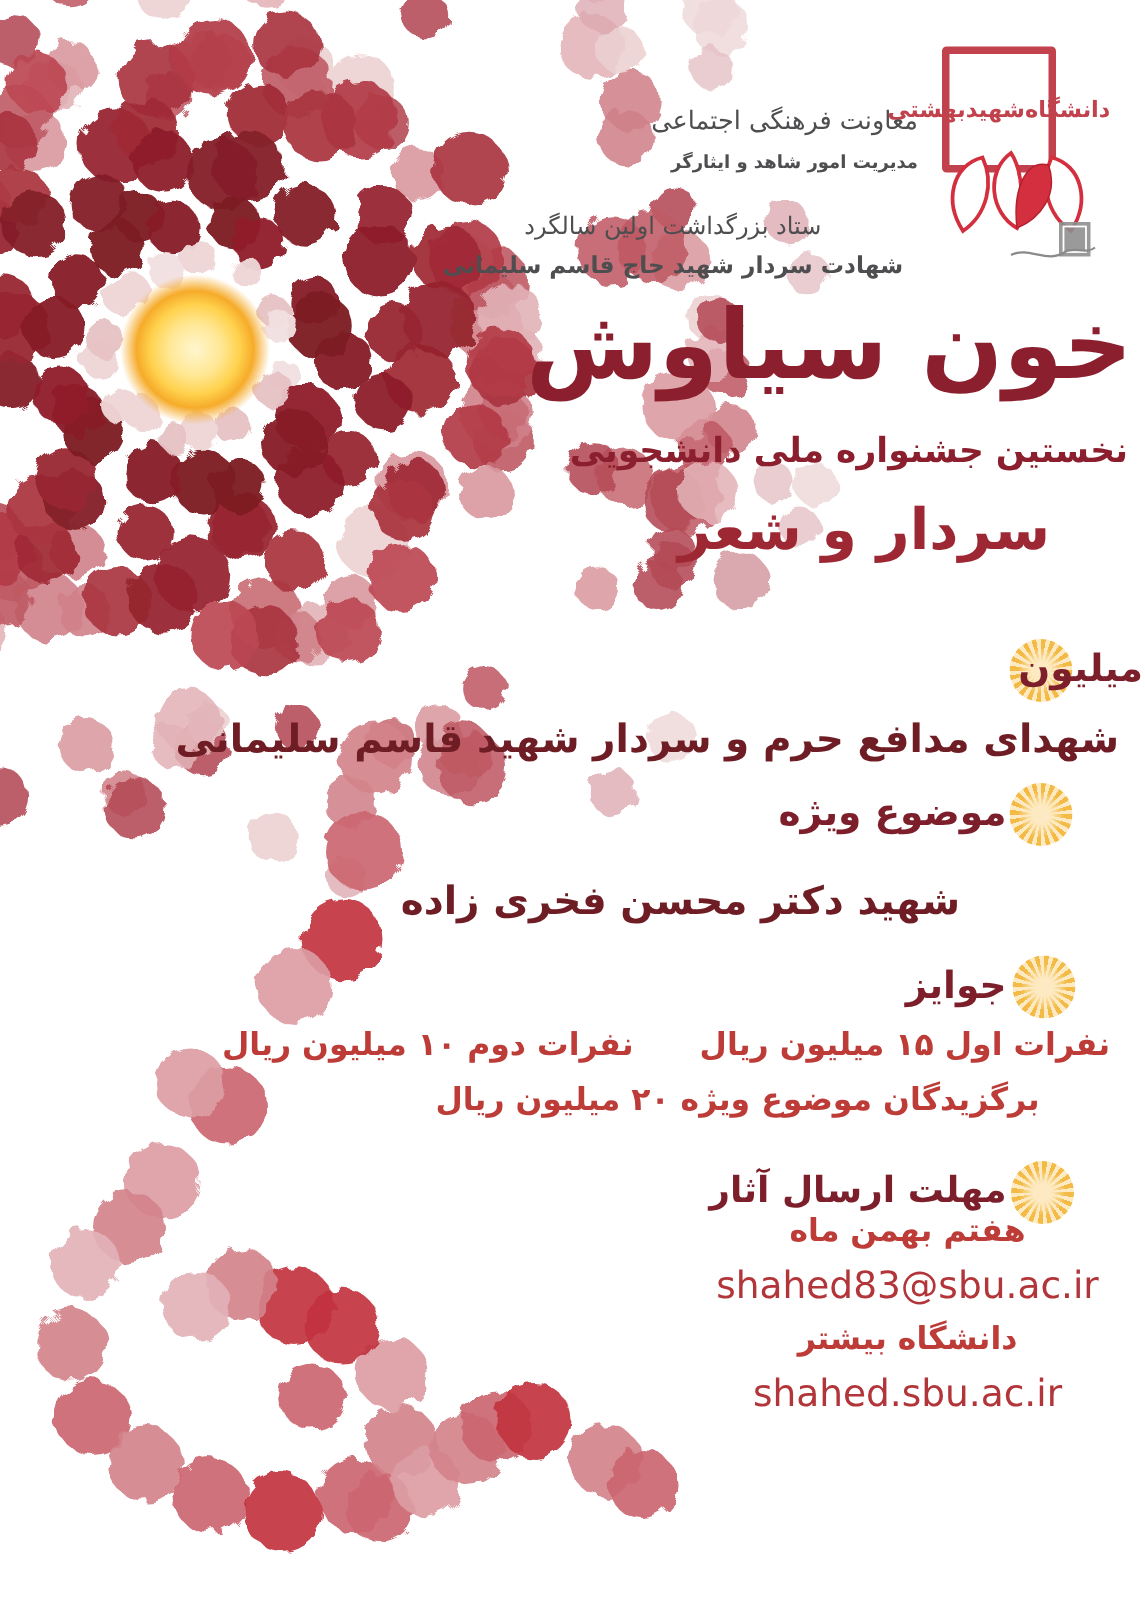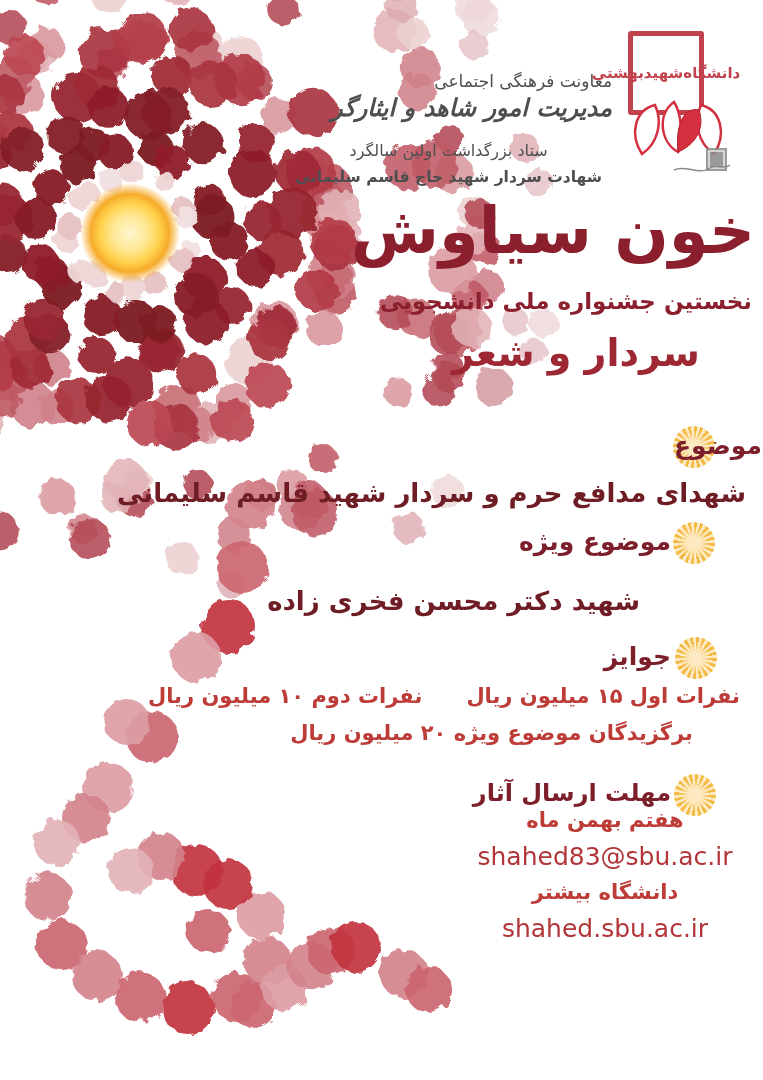--- a/index.html
+++ b/index.html
@@ -7,21 +7,21 @@
           font-family:"DejaVu Sans",sans-serif;}
   #art-svg{position:absolute;left:0;top:0;z-index:0;}
   .fa{direction:rtl;position:absolute;white-space:nowrap;z-index:3;font-family:"DejaVu Sans",sans-serif;}
   .title{font-size:64px;font-weight:bold;color:var(--maroon_title);top:194px;right:8px;margin:0;}
   .subtitle{font-size:23px;font-weight:600;color:var(--maroon_title);top:288px;right:11px;}
   .genre{font-size:38px;font-weight:bold;color:var(--genre_red);top:331px;right:63px;}
   .h{font-size:25px;font-weight:600;color:var(--heading_maroon);}
   .big{font-size:26px;font-weight:bold;color:var(--maroon_dark);}
   .prizes{font-size:21px;font-weight:600;color:var(--red_bright);display:flex;gap:44px;}
   .org{top:68px;right:151px;text-align:right;font-size:17px;font-weight:500;color:var(--gray_text);line-height:27px;}
-  .org .b{font-weight:bold;font-size:24px;font-style:italic;}
+  .org .b{font-weight:bold;font-size:12px;}
   .committee{top:138px;right:161px;text-align:center;font-size:16px;font-weight:500;color:var(--gray_text);line-height:26px;}
   .committee .b{font-weight:600;font-size:15.5px;}
   .contact{position:absolute;left:455px;top:808px;width:300px;text-align:center;z-index:3;}
   .c-fa{direction:rtl;font-size:21px;font-weight:600;color:var(--red_bright);margin-bottom:10px;}
   .c-lt{direction:ltr;font-size:25px;color:var(--red_link);margin-bottom:9px;}
   .bloom{position:absolute;width:42px;height:42px;border-radius:50%;z-index:3;opacity:.96;
     background:
       radial-gradient(circle at 50% 50%, var(--bullet_light) 0 20%, rgba(253,234,192,0) 52%),
       repeating-conic-gradient(var(--bullet_yellow) 0deg 9deg, var(--bullet_light) 9deg 18deg);}
   .seal{position:absolute;left:628px;top:31px;width:76px;height:84px;box-sizing:border-box;
@@ -308,21 +308,21 @@
 
   <h1 class="title fa">خون سیاوش</h1>
   <div class="subtitle fa">نخستین جشنواره ملی دانشجویی</div>
   <div class="genre fa">سردار و شعر</div>
 
   <div class="bloom" style="left:673px;top:426px"></div>
   <div class="bloom" style="left:673px;top:522px"></div>
   <div class="bloom" style="left:675px;top:637px"></div>
   <div class="bloom" style="left:674px;top:774px"></div>
 
-  <div class="h fa" style="right:1px;top:431px">موضوع</div>
+  <div class="h fa" style="right:1px;top:431px">میلیون</div>
   <div class="h fa" style="right:92px;top:527px">موضوع ویژه</div>
   <div class="h fa" style="right:92px;top:642px">جوایز</div>
   <div class="h fa" style="right:92px;top:779px;font-size:24px">مهلت ارسال آثار</div>
 
   <div class="big fa" style="right:123px;top:586px">شهید دکتر محسن فخری زاده</div>
   <div class="big fa" style="right:17px;top:478px">شهدای مدافع حرم و سردار شهید قاسم سلیمانی</div>
 
   <div class="prizes fa" style="right:23px;top:684px">
     <span>نفرات اول ۱۵ میلیون ریال</span>
     <span>نفرات دوم ۱۰ میلیون ریال</span>

